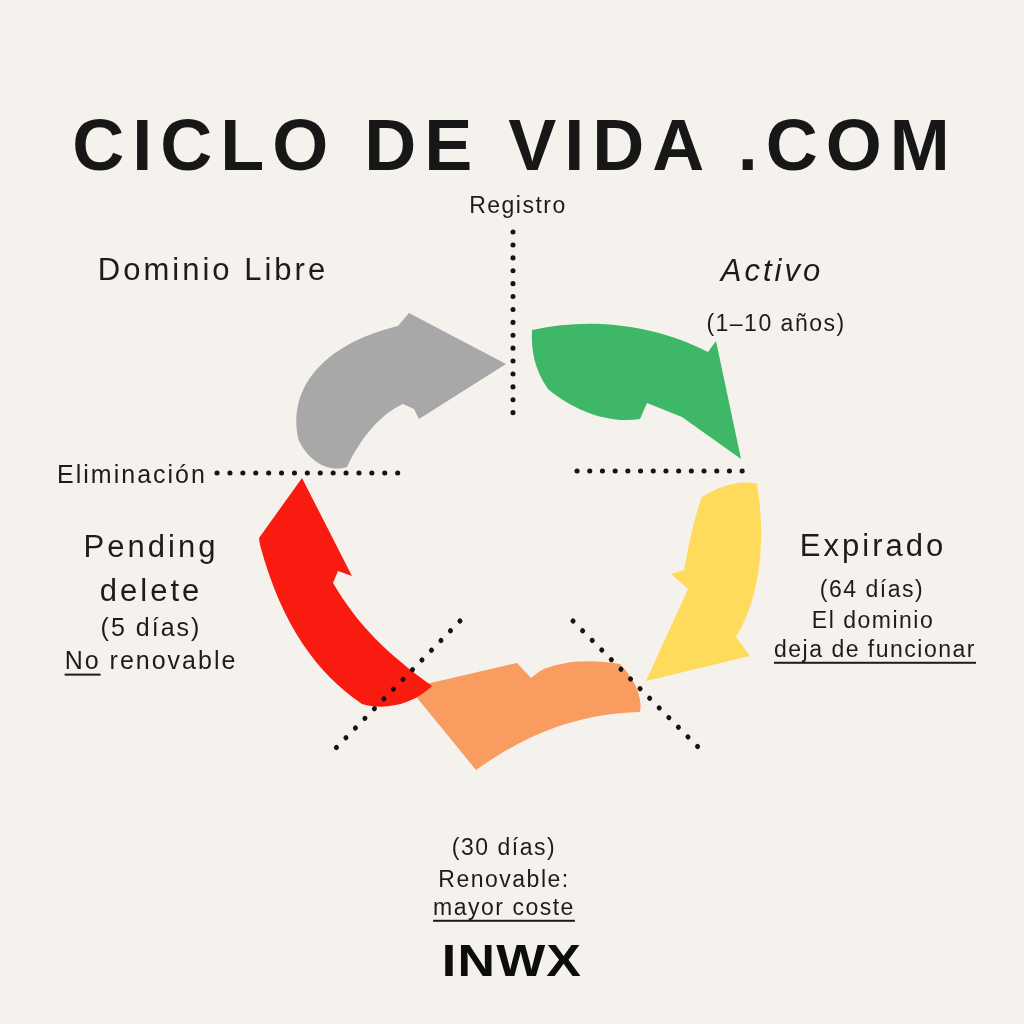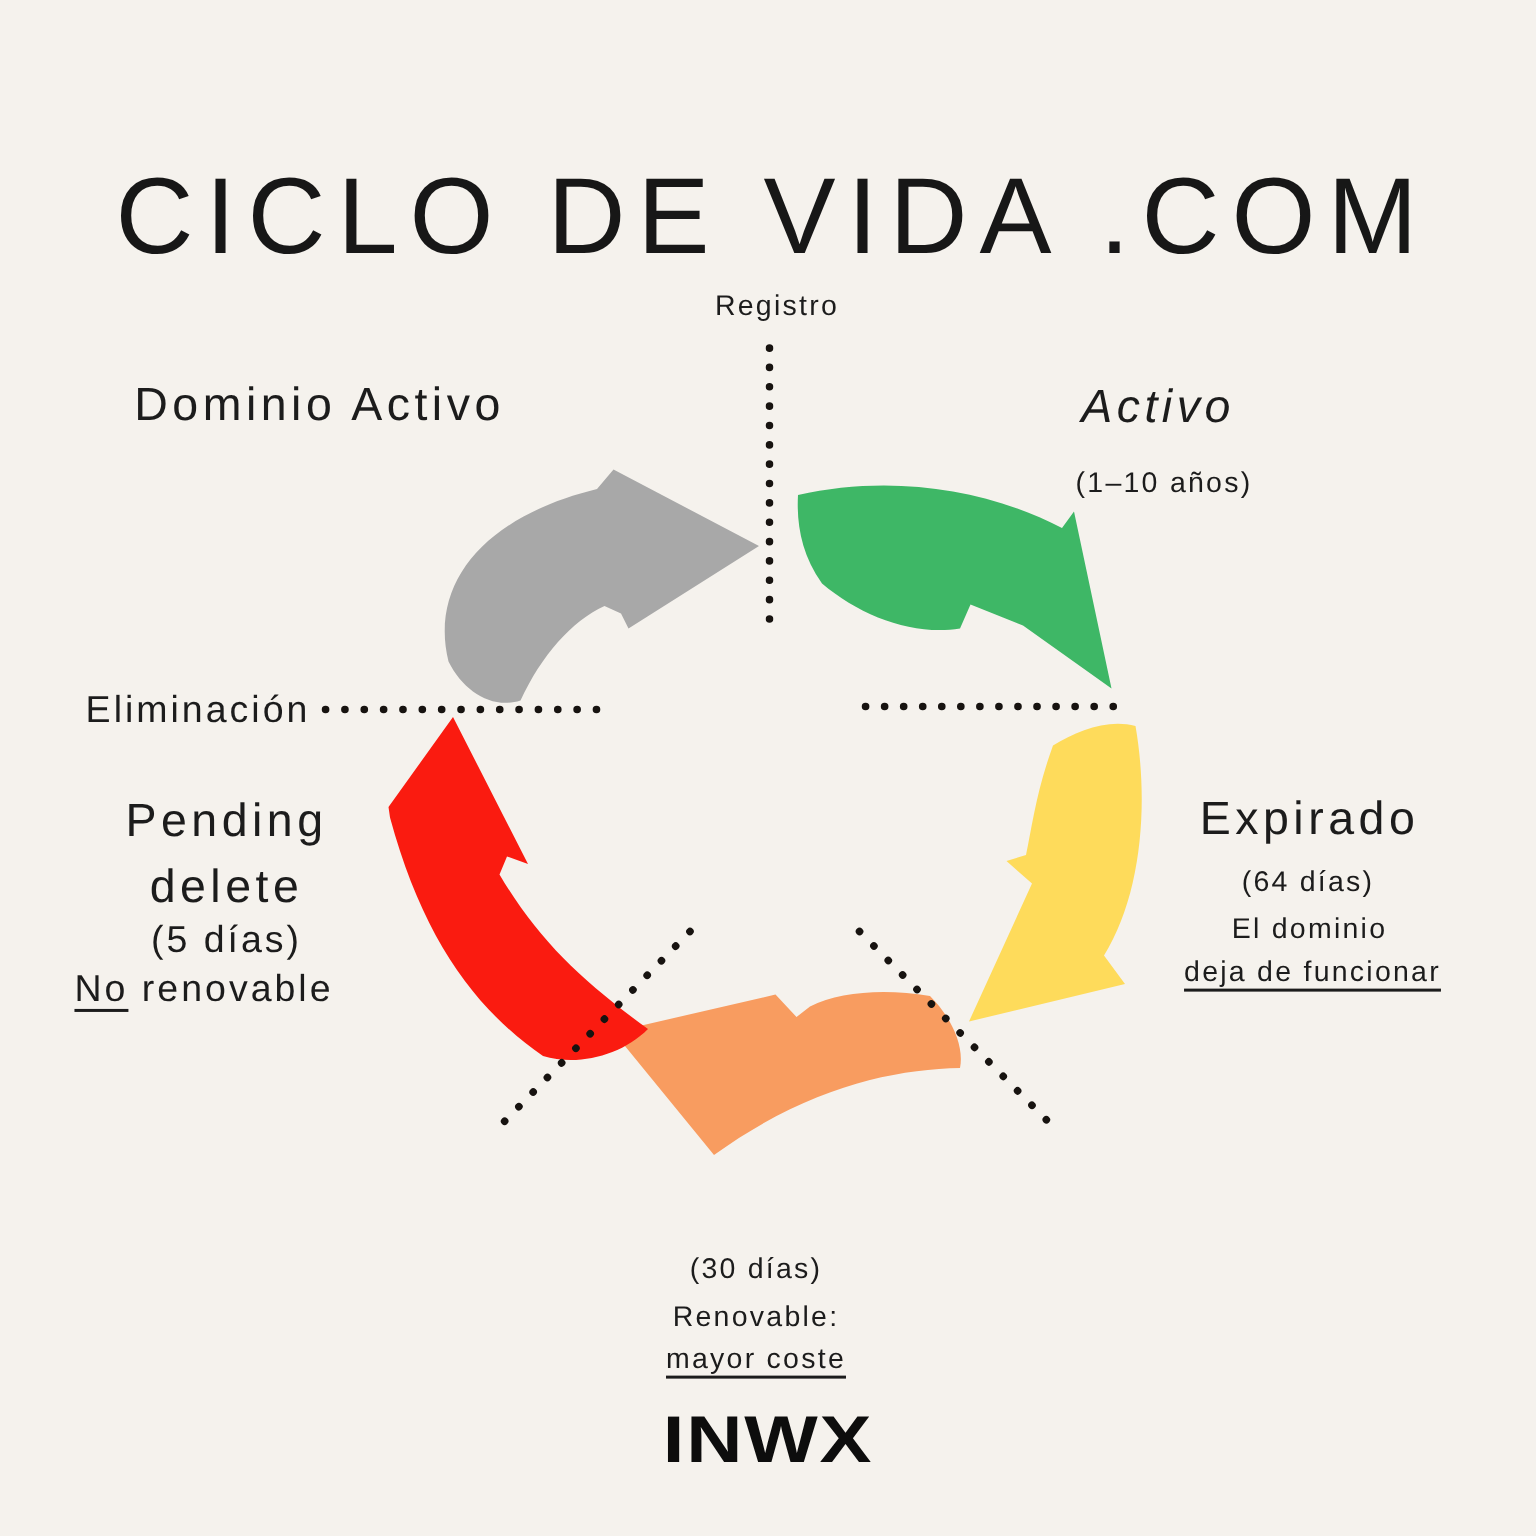--- a/index.html
+++ b/index.html
@@ -7,23 +7,23 @@
   .stage{
     position:relative;width:1024px;height:1024px;overflow:hidden;
     font-family:"Liberation Sans","DejaVu Sans",sans-serif;
     color:#1c1c1c;background:#F5F2ED;
   }
   .cycle-svg{position:absolute;left:0;top:0;width:1024px;height:1024px;}
   .lbl{
     position:absolute;transform:translate(-50%,-50%);
     white-space:nowrap;text-align:center;line-height:1.15;
   }
-  .title{font-size:72px;font-weight:400;letter-spacing:8px;color:#171717;}
+  .title{font-size:72px;font-weight:700;letter-spacing:8px;color:#171717;}
   .big{font-size:31px;font-weight:400;letter-spacing:3px;}
-  .med{font-size:19px;font-weight:400;letter-spacing:1.5px;}
+  .med{font-size:23px;font-weight:400;letter-spacing:1.5px;}
   .small{font-size:25px;font-weight:400;letter-spacing:2px;}
   .ul{text-decoration:underline;text-underline-offset:5px;text-decoration-thickness:1.5px;}
   .logo{
     font-size:44px;font-weight:900;letter-spacing:1px;color:#0d0d0d;
     transform:translate(-50%,-50%) scaleX(1.18);
   }
 </style>
 </head>
 <body>
 
@@ -71,37 +71,37 @@
     <path fill="none" stroke-width="5" stroke-linecap="round" stroke-dasharray="0.1 12.8" d="M 217 473 L 399 473" stroke="#171310"></path>
     <path fill="none" stroke-width="5" stroke-linecap="round" stroke-dasharray="0.1 12.6" d="M 577 471 L 753 471" stroke="#171310"></path>
     <path fill="none" stroke-width="5" stroke-linecap="round" stroke-dasharray="0.1 13.5" d="M 460 621 L 334 750" stroke="#171310"></path>
     <path fill="none" stroke-width="5" stroke-linecap="round" stroke-dasharray="0.1 13.5" d="M 573 621 L 700 749" stroke="#171310"></path>
   </svg>
 
   <div class="lbl title" style="left:515px;top:145px;">CICLO DE VIDA .COM</div>
 
   <div class="lbl med" style="left:518px;top:205px;">Registro</div>
 
-  <div class="lbl big" style="left:213px;top:270px;">Dominio Activo</div>
+  <div class="lbl big" style="left:213px;top:270px;">Dominio Libre</div>
 
   <div class="lbl big" style="left:772px;top:271px;font-style:italic;">Activo</div>
   <div class="lbl med" style="left:776px;top:323px;">(1–10 años)</div>
 
   <div class="lbl small" style="left:132px;top:474px;">Eliminación</div>
 
 
   <div class="lbl big" style="left:873px;top:546px;">Expirado</div>
   <div class="lbl med" style="left:872px;top:589px;">(64 días)</div>
   <div class="lbl med" style="left:873px;top:620px;">El dominio</div>
   <div class="lbl big" style="left:151px;top:547px;">Pending</div>
 
   <div class="lbl med ul" style="left:875px;top:649px;">deja de funcionar</div>
   <div class="lbl big" style="left:151px;top:591px;">delete</div>
   <div class="lbl small" style="left:151px;top:627px;">(5 días)</div>
-  <div class="lbl small" style="left:136px;top:660px;">
+  <div class="lbl small" style="left:151px;top:660px;">
     <span class="ul">No</span><span> renovable</span>
   </div>
 
   <div class="lbl med" style="left:504px;top:847px;">(30 días)</div>
   <div class="lbl med" style="left:504px;top:879px;text-align:center;">Renovable:</div>
   <div class="lbl med ul" style="left:504px;top:907px;">mayor coste</div>
 
   <div class="lbl logo" style="left:512px;top:961px;">INWX</div>
 
 </div>

